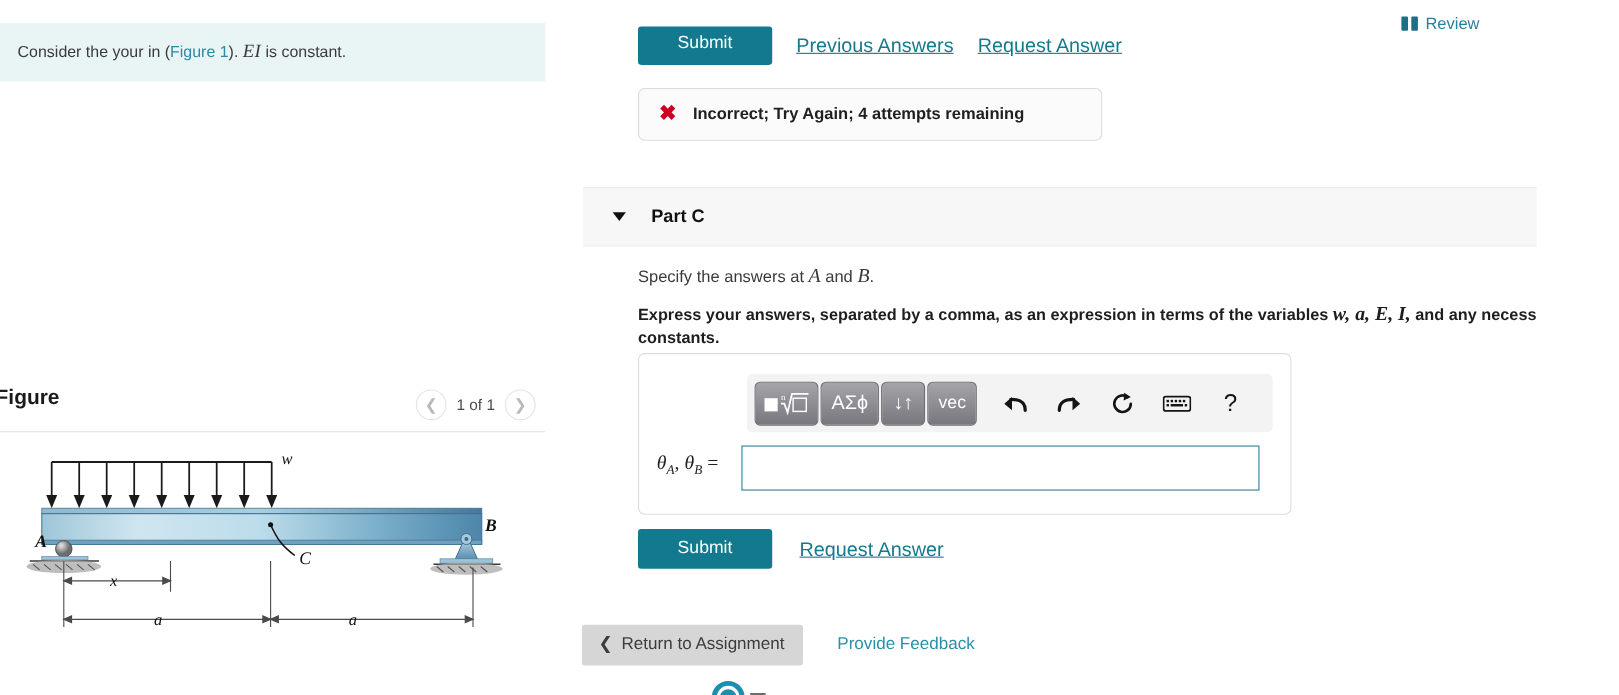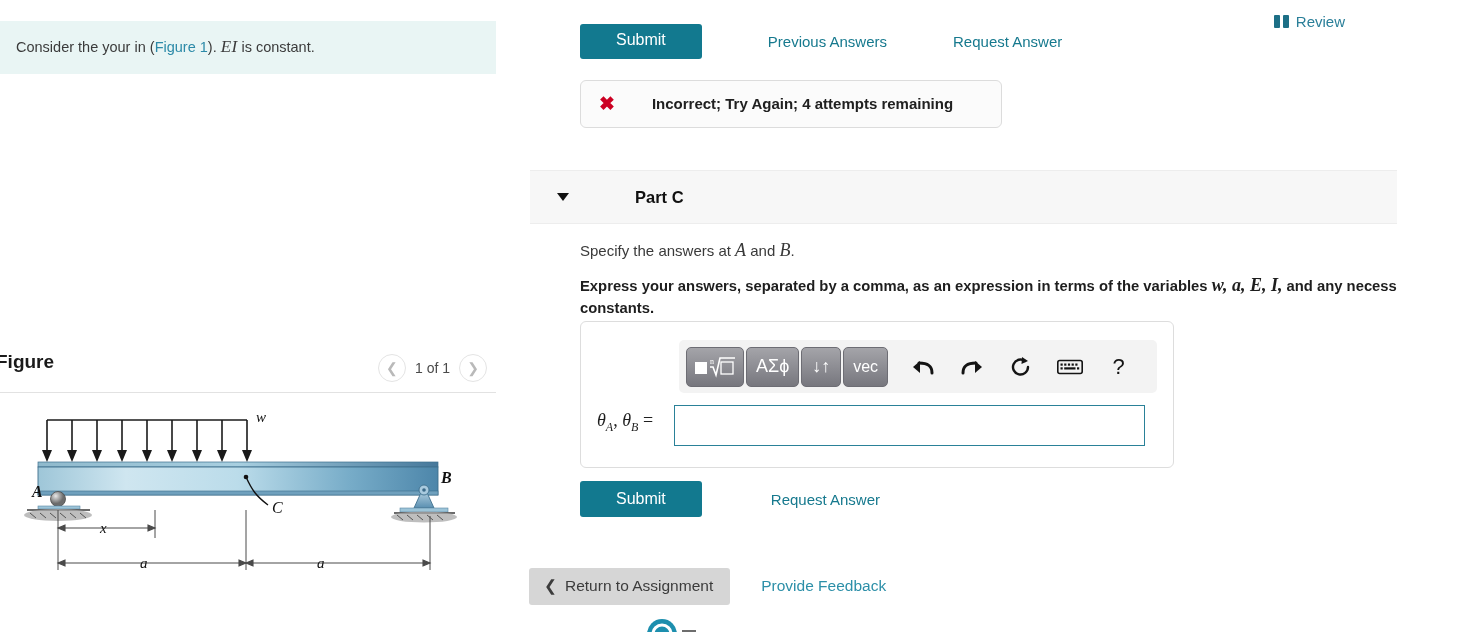--- a/index.html
+++ b/index.html
@@ -151,23 +151,23 @@
     border: none;
     border-radius: 3px;
     font-family: "Liberation Sans", sans-serif;
     font-size: 16px;
     padding: 10px 36px;
     cursor: pointer;
     line-height: 1;
   }
   .link-action {
     color: #16798e;
-    font-size: 15px;
-    cursor: pointer;
-    margin-left: 44px;
+    font-size: 18px;
+    text-decoration: underline;
+    cursor: pointer;
   }
 
   #top-action-row {
     position: absolute;
     left: 84px; top: 24px;
     display: flex;
     align-items: center;
     gap: 22px;
   }
   #top-action-row .btn-submit {
@@ -191,36 +191,34 @@
   #feedback-x {
     color: #cc0022;
     font-size: 19px;
     font-weight: bold;
     line-height: 1;
   }
   #feedback-text {
     font-size: 15px;
     font-weight: bold;
     color: #202020;
-    margin-left: 22px;
   }
 
   #part-header {
     position: absolute;
     left: 34px; top: 170px;
     width: 927px;
     height: 54px;
     background: #f7f7f7;
     border-top: 1px solid #ededed;
     border-bottom: 1px solid #ededed;
     box-sizing: border-box;
     display: flex;
     align-items: center;
     cursor: pointer;
-    gap: 43px;
   }
   #part-caret {
     width: 0; height: 0;
     border-left: 6.5px solid transparent;
     border-right: 6.5px solid transparent;
     border-top: 8px solid #111;
     margin-left: 27px;
   }
   #part-label {
     margin-left: 23px;

